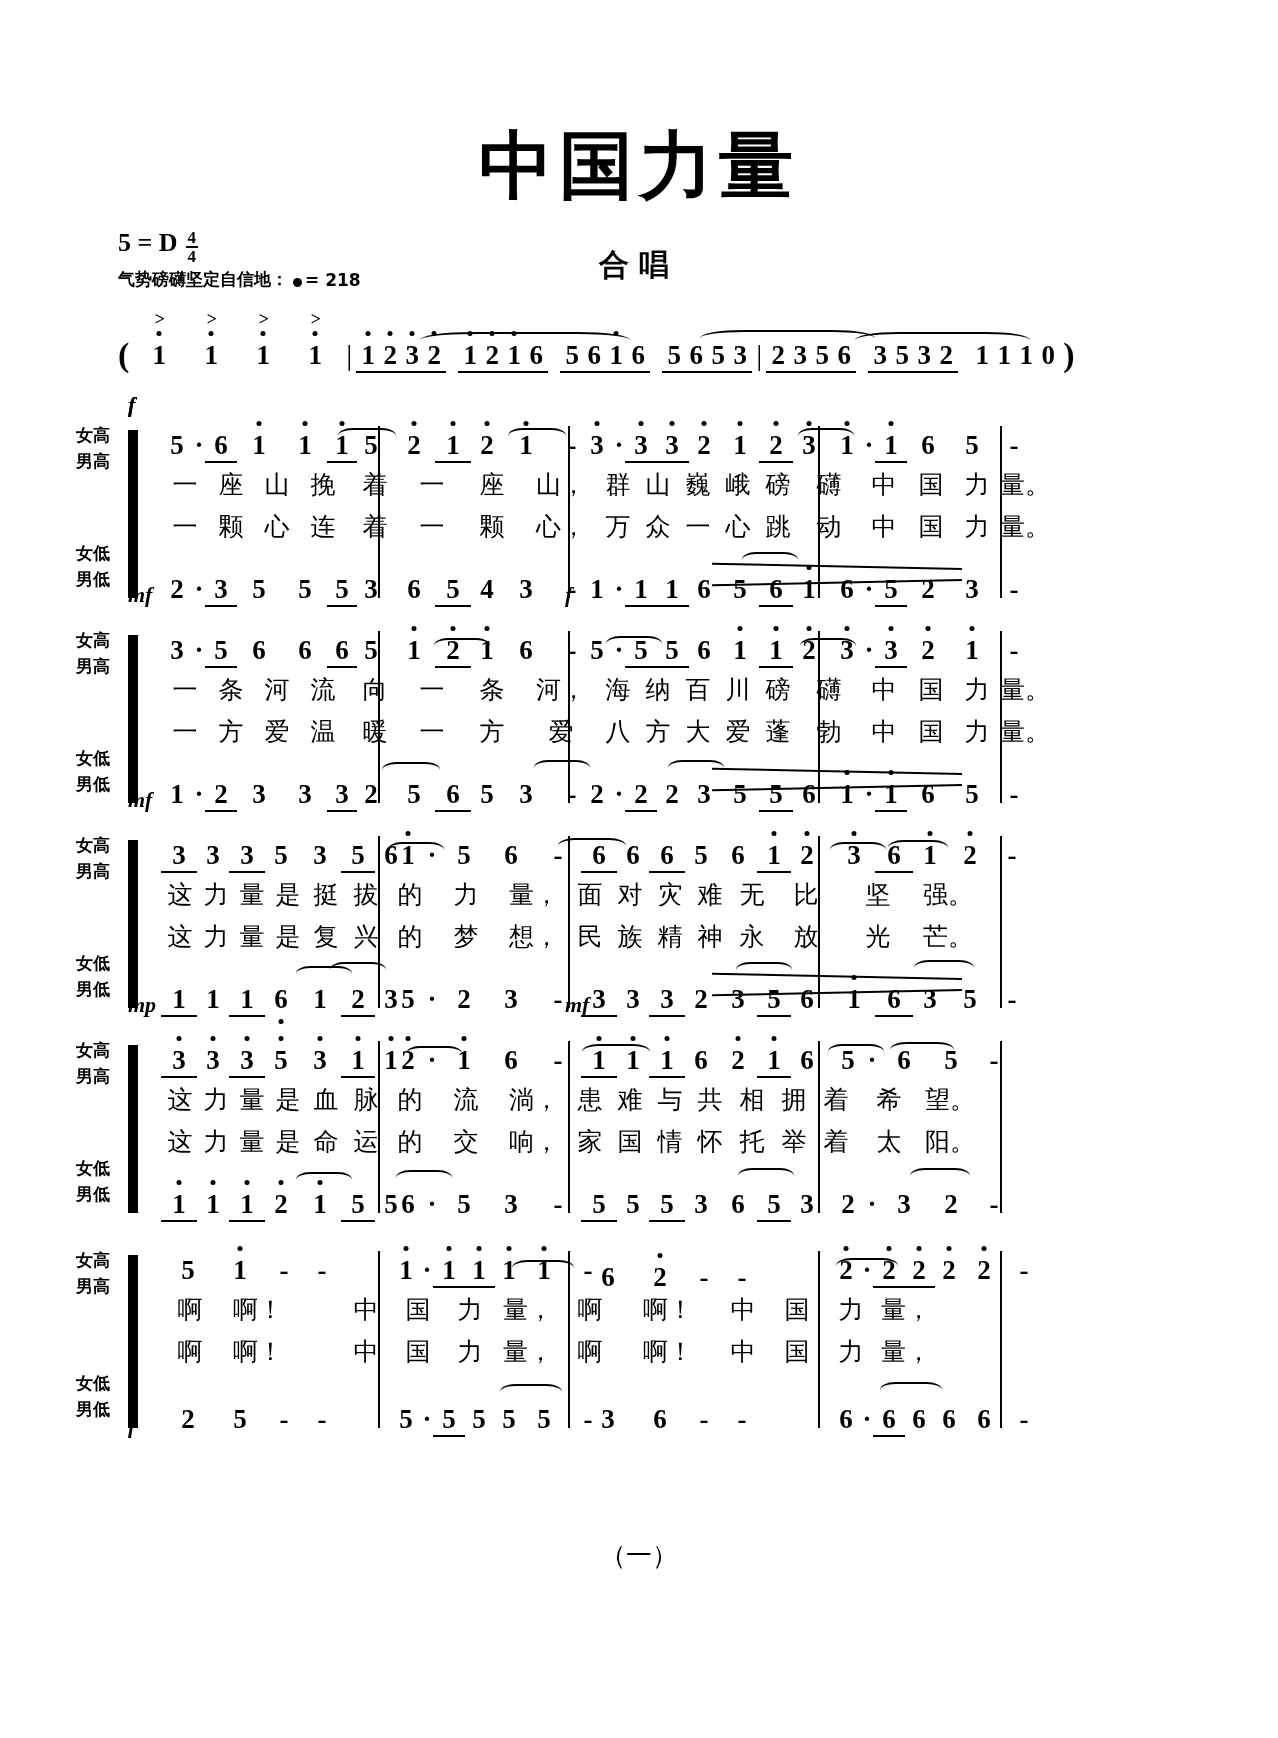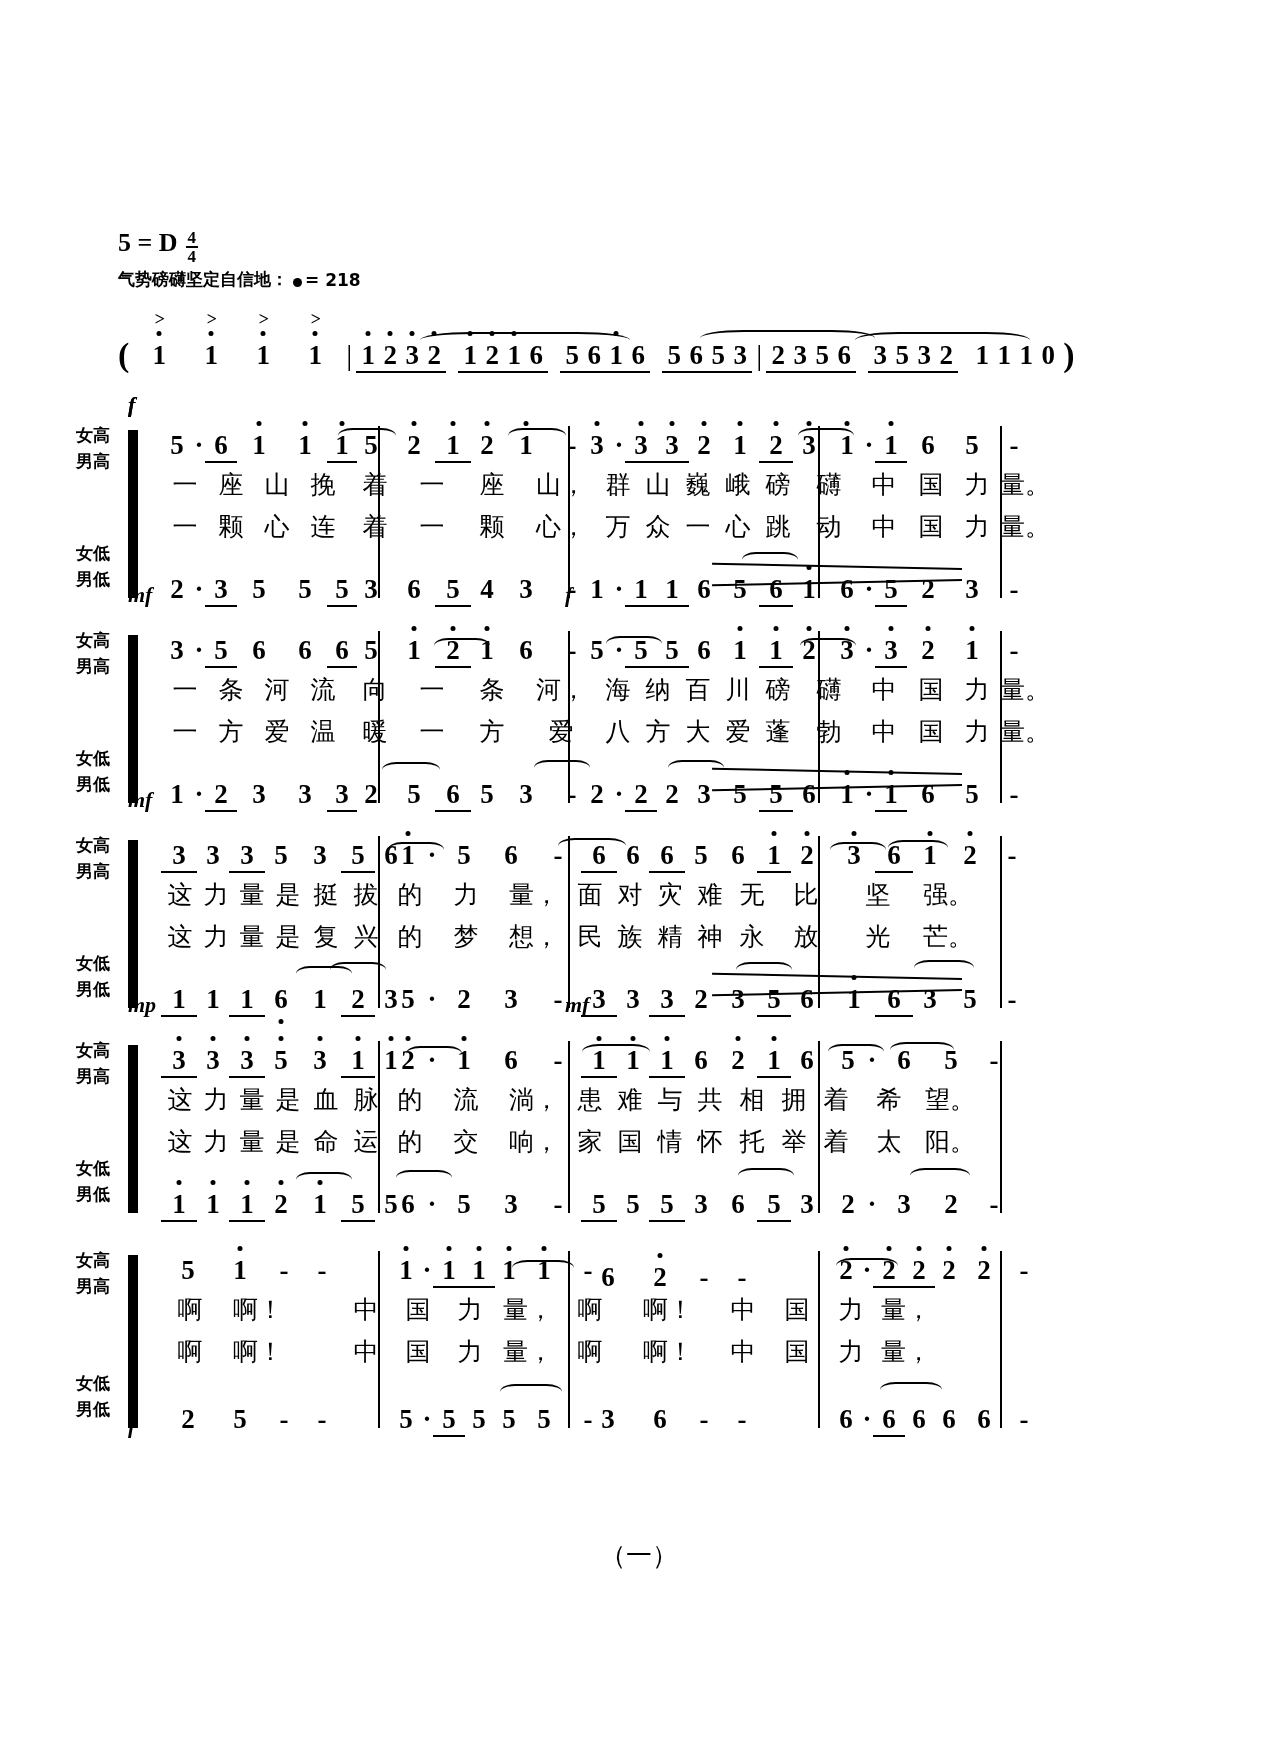--- a/index.html
+++ b/index.html
@@ -243,20 +243,22 @@
     text-align: center;
     font-family: "DejaVu Sans", sans-serif;
     font-size: 26px;
   }
 </style>
 </head>
 <body>
 
 <div class="sheet">
 
+  <div class="title">中国力量</div>
+  <div class="subtitle">合唱</div>
 
   <div class="keysig">
     <span class="kk">5 = D</span>
     <span class="frac">
       <span class="num">4</span>
       <span class="den">4</span>
     </span>
   </div>
 
   <div class="tempo">

